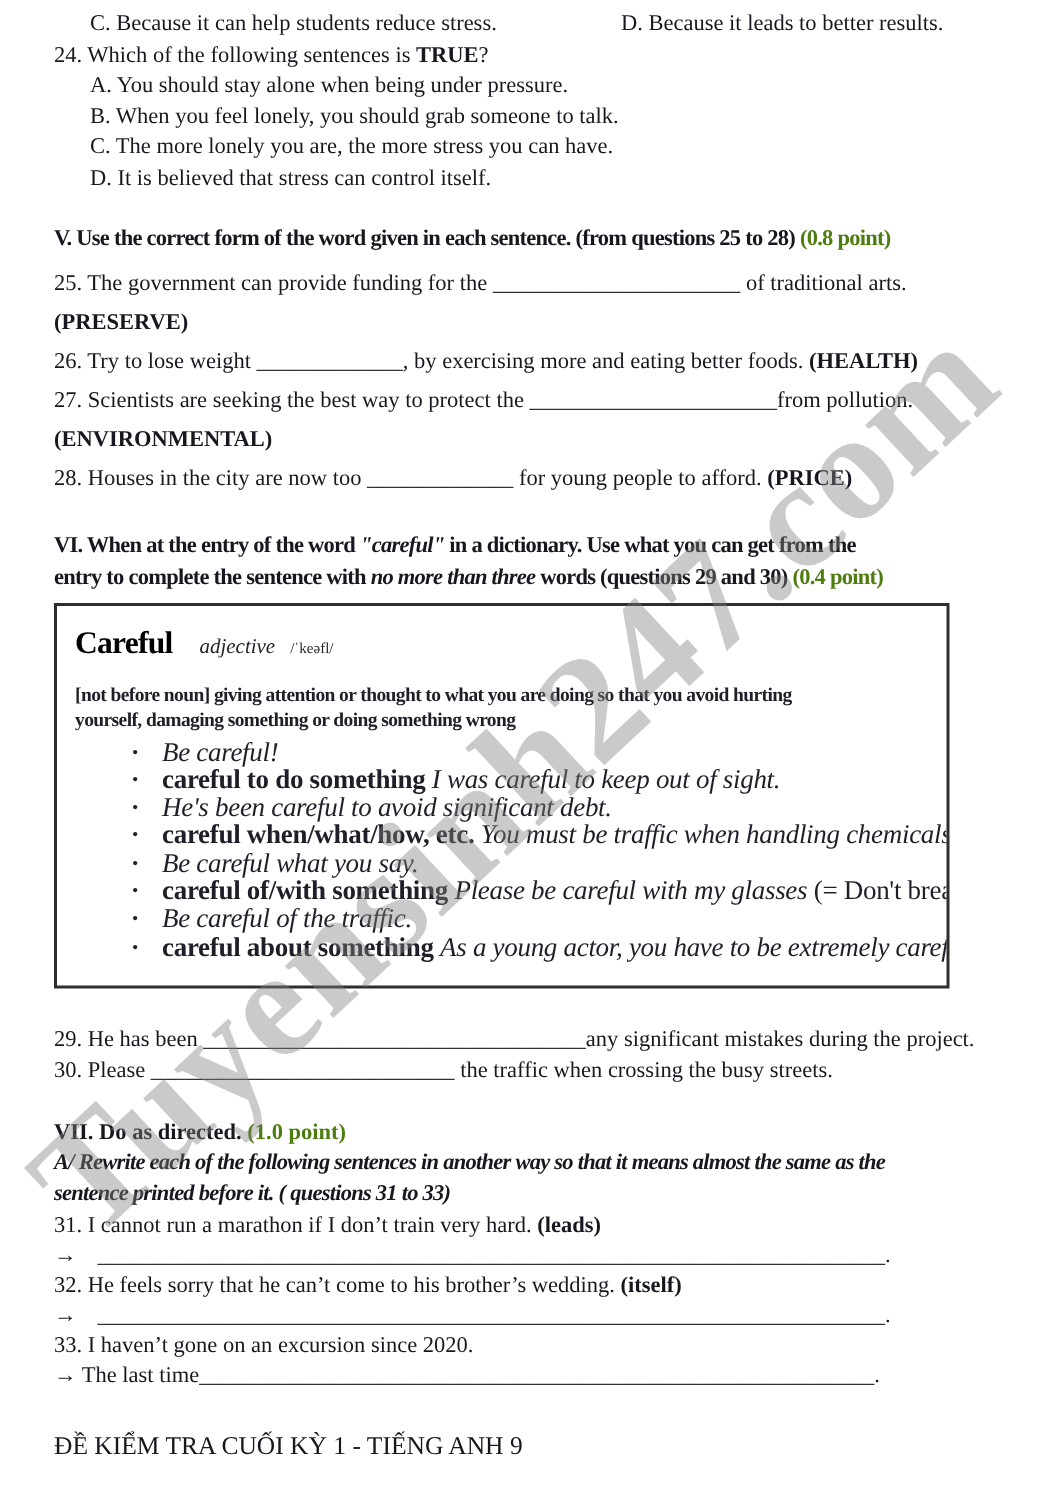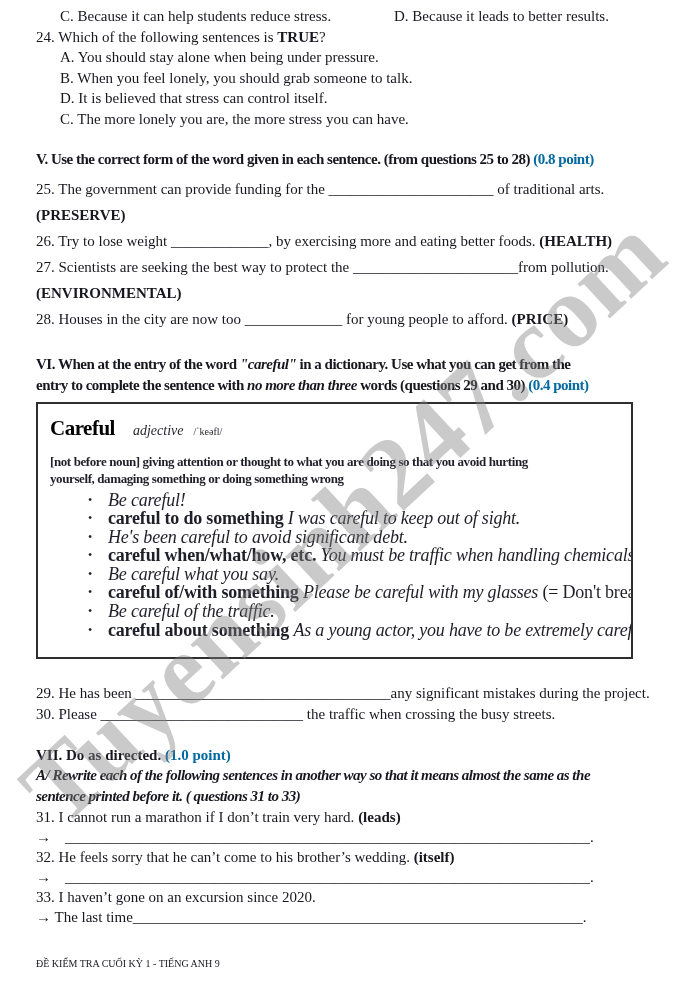--- a/index.html
+++ b/index.html
@@ -4,24 +4,24 @@
 <style>
   html,body{margin:0;padding:0;background:#ffffff;}
   .page{
     position:relative;width:700px;height:993px;background:#fff;
     font-family:"Liberation Serif",serif;color:#17171f;overflow:hidden;text-decoration:underline;
   }
   .content{position:absolute;left:36px;top:6px;width:652px;}
   p{margin:0;font-size:15px;line-height:20.5px;white-space:nowrap;}
   b{font-weight:bold;}
   i{font-style:italic;}
-  .red{color:#0369a1;}
+  .red{color:#4d7c0f;}
   .opt{padding-left:24px;}
   .toprow{position:relative;padding-left:24px;}
-  .toprow .optd{position:absolute;left:358px;top:0;}
+  .toprow .optd{position:absolute;left:378px;top:0;}
   .sectitle{font-weight:bold;letter-spacing:-0.5px;}
   .mt20{margin-top:20px;}
   .mt22{margin-top:22px;}
   .secV p{line-height:26px;}
   .secV{margin-top:6px;}
   .vi-title{line-height:21px;}
   
   .dictbox{
     margin-top:6px;width:597px;height:257px;border:2px solid #2e2e2e;
     box-sizing:border-box;padding:6px 12px 0 12px;overflow:hidden;color:#1f1f29;
@@ -36,21 +36,21 @@
     position:relative;padding-left:24px;font-size:18px;line-height:18.6px;
     letter-spacing:-0.2px;white-space:nowrap;
   }
   .dictlist li::before{content:"•";position:absolute;left:4px;top:0;font-size:12px;}
   .q2930{line-height:21px;}
   .mt24{margin-top:24px;}
   .vii-sub{font-weight:bold;font-style:italic;line-height:21px;letter-spacing:-0.5px;}
   .vii-line{line-height:20px;}
   .arrowline .arrow{display:inline-block;margin-right:14px;}
   .blank{letter-spacing:0;}
-  .footer{position:absolute;left:36px;top:954px;font-size:10px;}
+  .footer{position:absolute;left:36px;top:954px;font-size:17px;}
   .watermark{
     position:absolute;left:350px;top:528px;width:940px;height:140px;
     transform:translate(-50%,-50%) rotate(-43deg);
     font-family:"Liberation Serif",serif;font-weight:bold;font-size:103px;
     color:rgba(128,128,128,0.42);letter-spacing:1px;text-align:center;
     pointer-events:none;white-space:nowrap;
   }
 </style>
 </head>
 <body>
@@ -61,22 +61,22 @@
     <p class="toprow">
       <span>C. Because it can help students reduce stress.</span>
       <span class="optd">D. Because it leads to better results.</span>
     </p>
 
     <p>
       <span>24. Which of the following sentences is </span><b>TRUE</b><span>?</span>
     </p>
     <p class="opt">A. You should stay alone when being under pressure.</p>
     <p class="opt">B. When you feel lonely, you should grab someone to talk.</p>
+    <p class="opt">C. The more lonely you are, the more stress you can have.</p>
     <p class="opt">D. It is believed that stress can control itself.</p>
-    <p class="opt">C. The more lonely you are, the more stress you can have.</p>
 
     <p class="sectitle mt20">
       <span>V. Use the correct form of the word given in each sentence. (from questions 25 to 28) </span><span class="red">(0.8 point)</span>
     </p>
 
     <div class="secV">
       <p>
         <span>25. The government can provide funding for the </span><span class="blank">______________________</span><span> of traditional arts.</span>
       </p>
       <p><b>(PRESERVE)</b></p>

